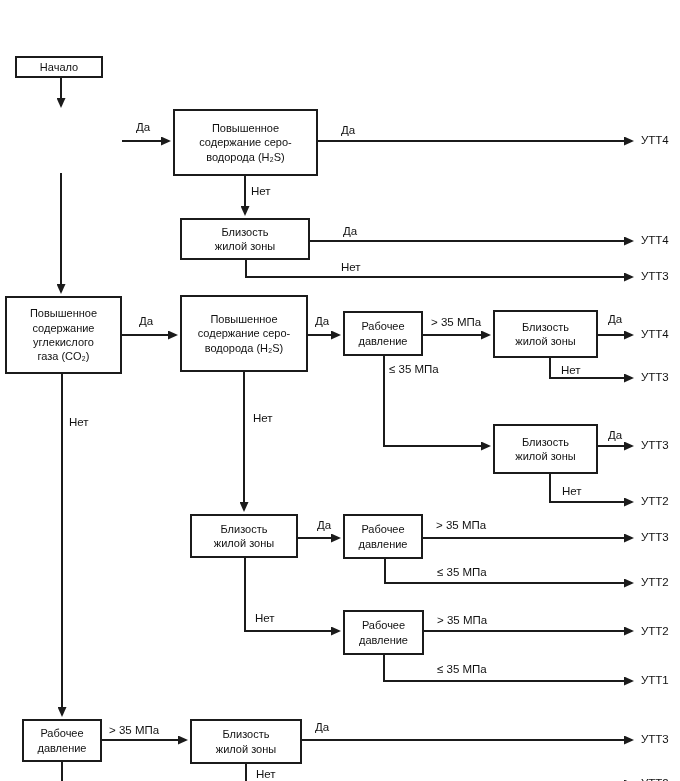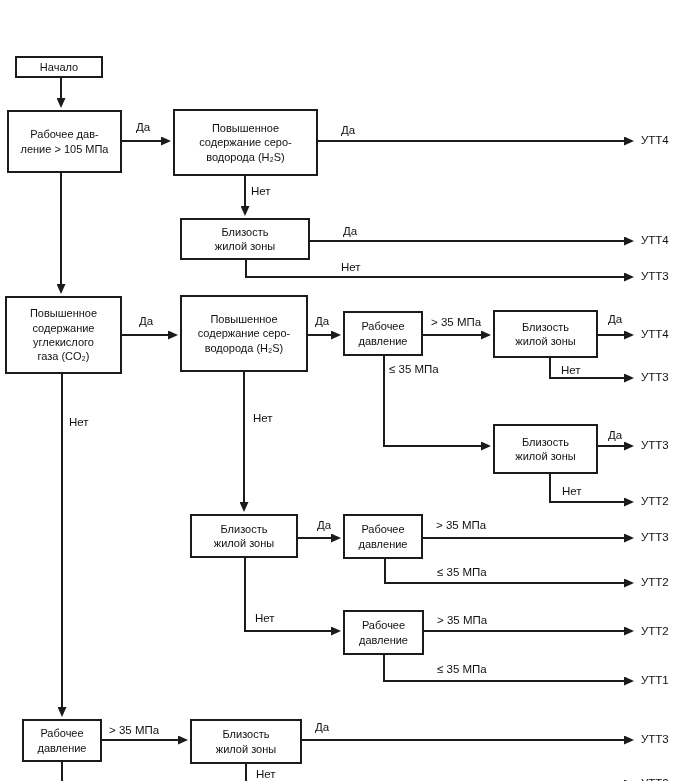--- a/index.html
+++ b/index.html
@@ -80,22 +80,20 @@
       <path d="M62 326 V667" marker-end="url(#arr)"></path>
       <path d="M102 692 H186" marker-end="url(#arr)"></path>
       <path d="M302 692 H632" marker-end="url(#arr)"></path>
       <path d="M246 716 V736 H632" marker-end="url(#arr)"></path>
       <path d="M62 714 V766 H632" marker-end="url(#arr)"></path>
     </g>
   </svg>
 
   <div class="node" style="left:15px; top:8px; width:88px; height:22px;">Начало</div>
 
-  <div class="node" style="left:7px; top:62px; width:115px; height:63px;">Рабочее дав-
-ление &gt; 105 МПа</div>
 
   <div class="node" style="left:173px; top:61px; width:145px; height:67px;">Повышенное
 содержание серо-
 водорода (H₂S)</div>
 
   <div class="node" style="left:180px; top:170px; width:130px; height:42px;">Близость
 жилой зоны</div>
 
   <div class="node" style="left:5px; top:248px; width:117px; height:78px;">Повышенное
 содержание

